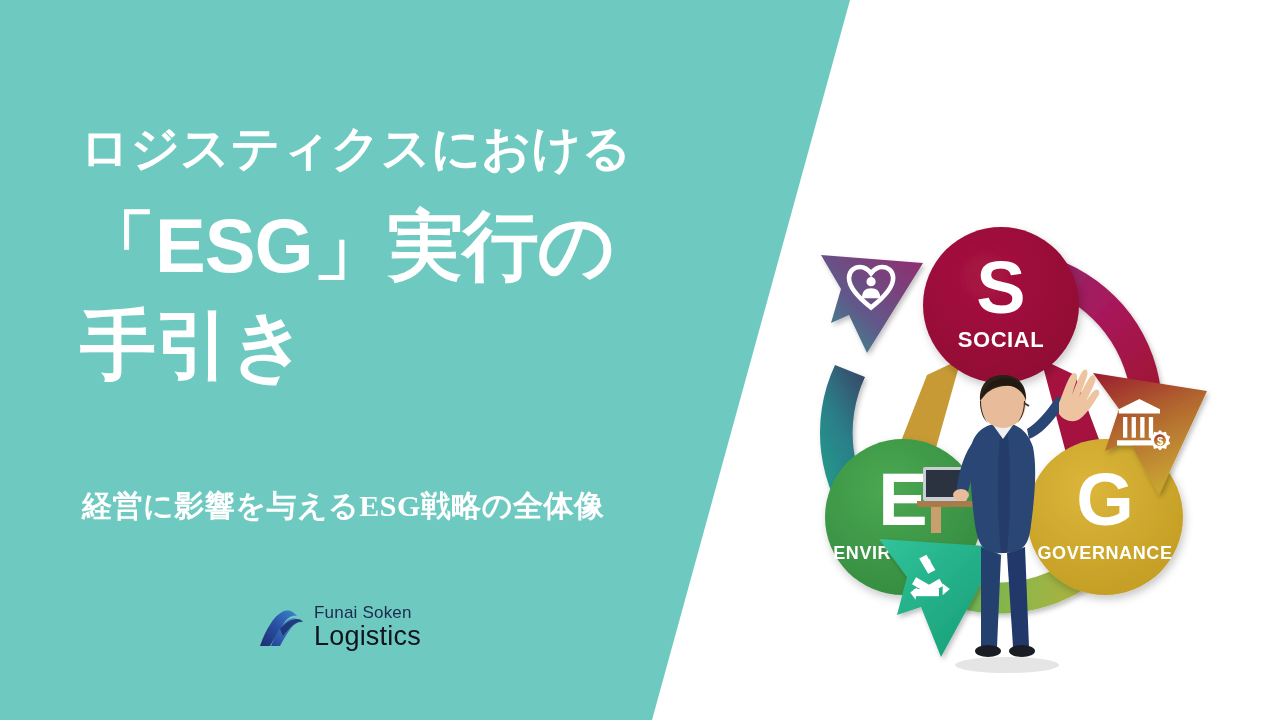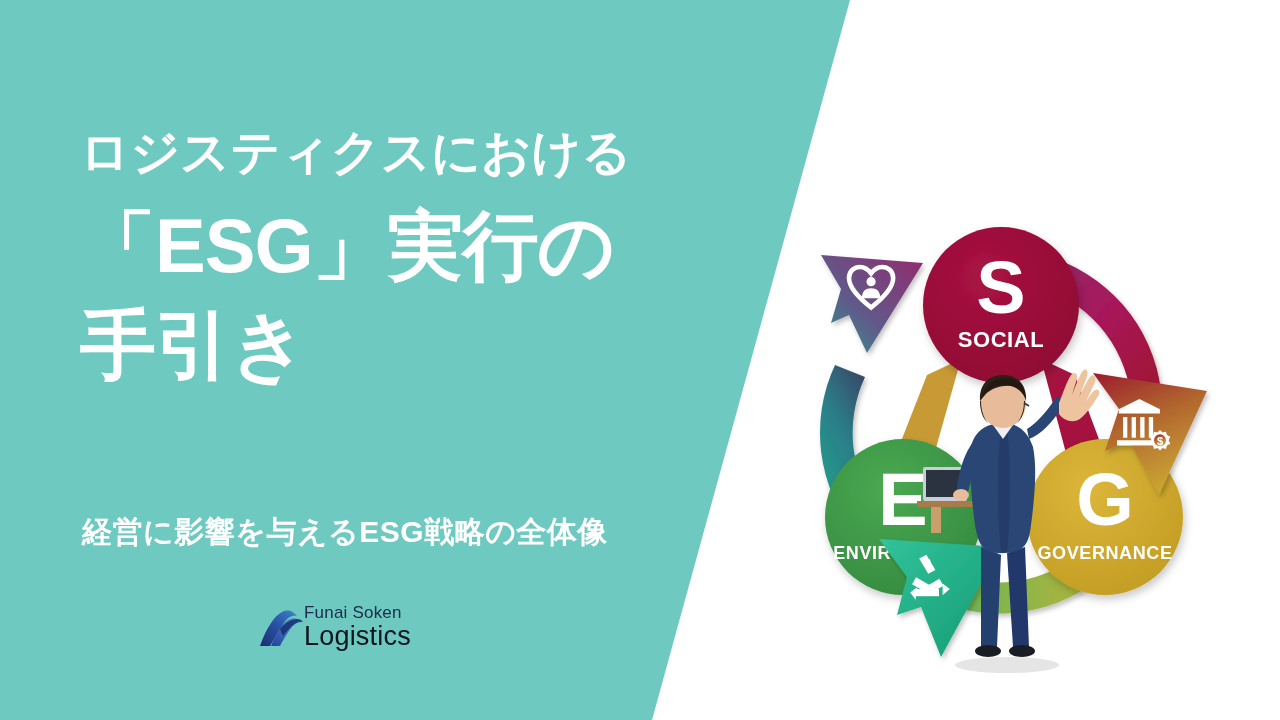--- a/index.html
+++ b/index.html
@@ -35,55 +35,58 @@
     width:640px;
     color:#ffffff;
     z-index:5;
   }
   .line-1 {
     font-size:49px;
     font-weight:bold;
     line-height:1.0;
     letter-spacing:0px;
     white-space:nowrap;
+    font-family:Liberation Mono, monospace;
   }
   .line-2 {
     font-size:76px;
     font-weight:bold;
     line-height:1.07;
     letter-spacing:-1px;
     margin-top:28px;
     white-space:nowrap;
   }
   .line-3 {
     font-size:76px;
     font-weight:bold;
     line-height:1.07;
     letter-spacing:-1px;
     margin-top:18px;
     white-space:nowrap;
   }
 
   .subtitle {
     position:absolute;
-    left:82px; top:512px;
+    left:82px; top:486px;
     font-size:30px;
     font-weight:bold;
     color:#ffffff;
     letter-spacing:0.5px;
     white-space:nowrap;
     z-index:5;
+    font-family:Liberation Serif, serif;
   }
 
   
   .logo {
     position:absolute;
     left:258px; top:604px;
     display:flex;
     align-items:center;
+    gap:10px;
     z-index:6;
   }
   .logo-mark { width:46px; height:44px; display:block; }
   .logo-words { display:flex; flex-direction:column; line-height:1; }
   .logo-top {
     font-size:17px;
     color:#1d2a4d;
     letter-spacing:0.2px;
     font-weight:normal;
     margin-bottom:2px;

